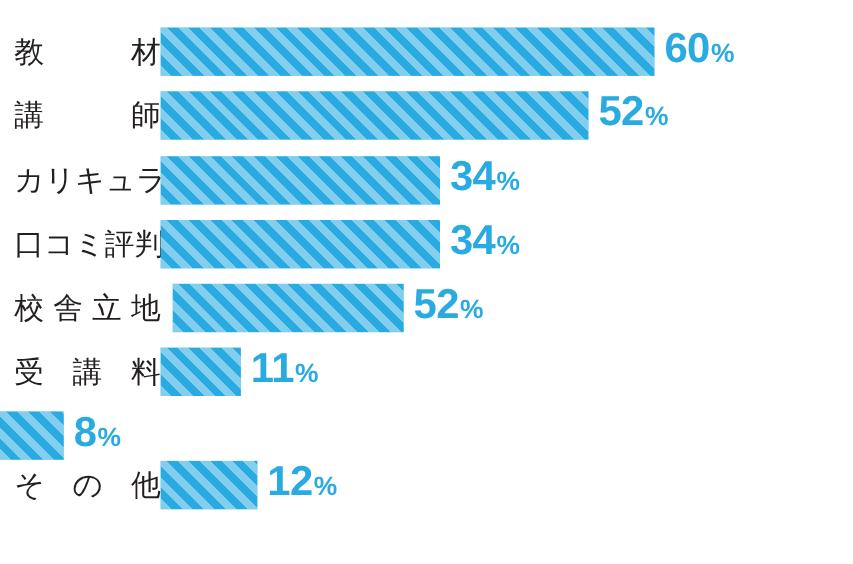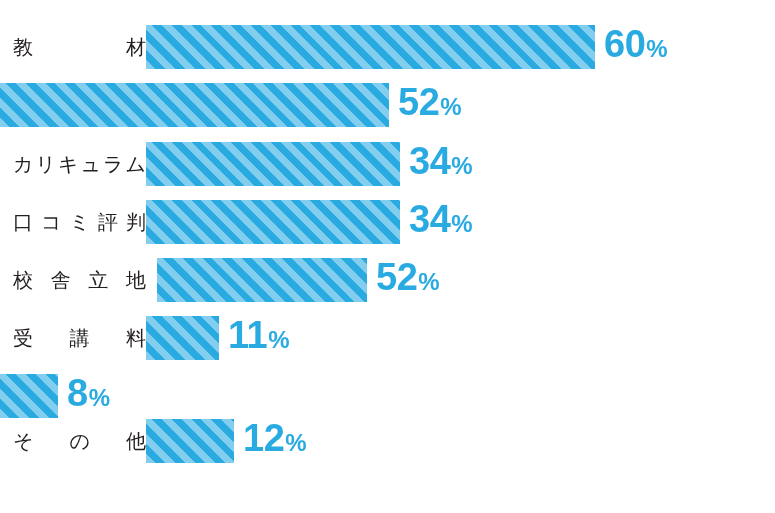--- a/index.html
+++ b/index.html
@@ -27,21 +27,21 @@
     width: 775px;
     display: flex;
     align-items: center;
   }
 
   .cat-label {
     width: 133px;
     margin-left: 13px;
     flex: 0 0 133px;
     color: #231f20;
-    font-size: 20px;
+    font-size: 27px;
     line-height: 1;
     font-weight: 500;
     text-align: justify;
     text-align-last: justify;
     text-justify: inter-character;
     white-space: nowrap;
     letter-spacing: 0;
   }
 
   .bar-track {
@@ -92,20 +92,21 @@
     <div class="bar-track">
       <div class="bar-fill" style="width:449px;"></div>
       <div class="value">
           <span>60</span>
           <span class="pct">%</span>
         </div>
     </div>
   </div>
 
   <div class="bar-row" style="top:83px;">
+    <div class="cat-label">講 師</div>
     <div class="bar-track">
       <div class="bar-fill" style="width:389px;"></div>
       <div class="value">
           <span>52</span>
           <span class="pct">%</span>
         </div>
     </div>
   </div>
 
   <div class="bar-row" style="top:142px;">

